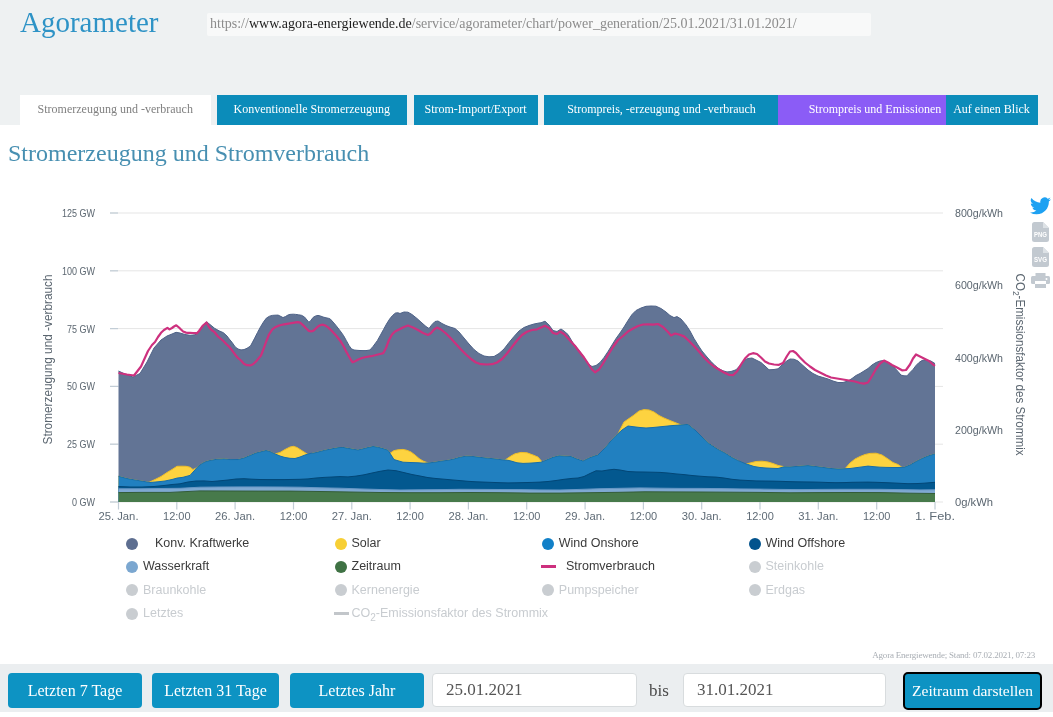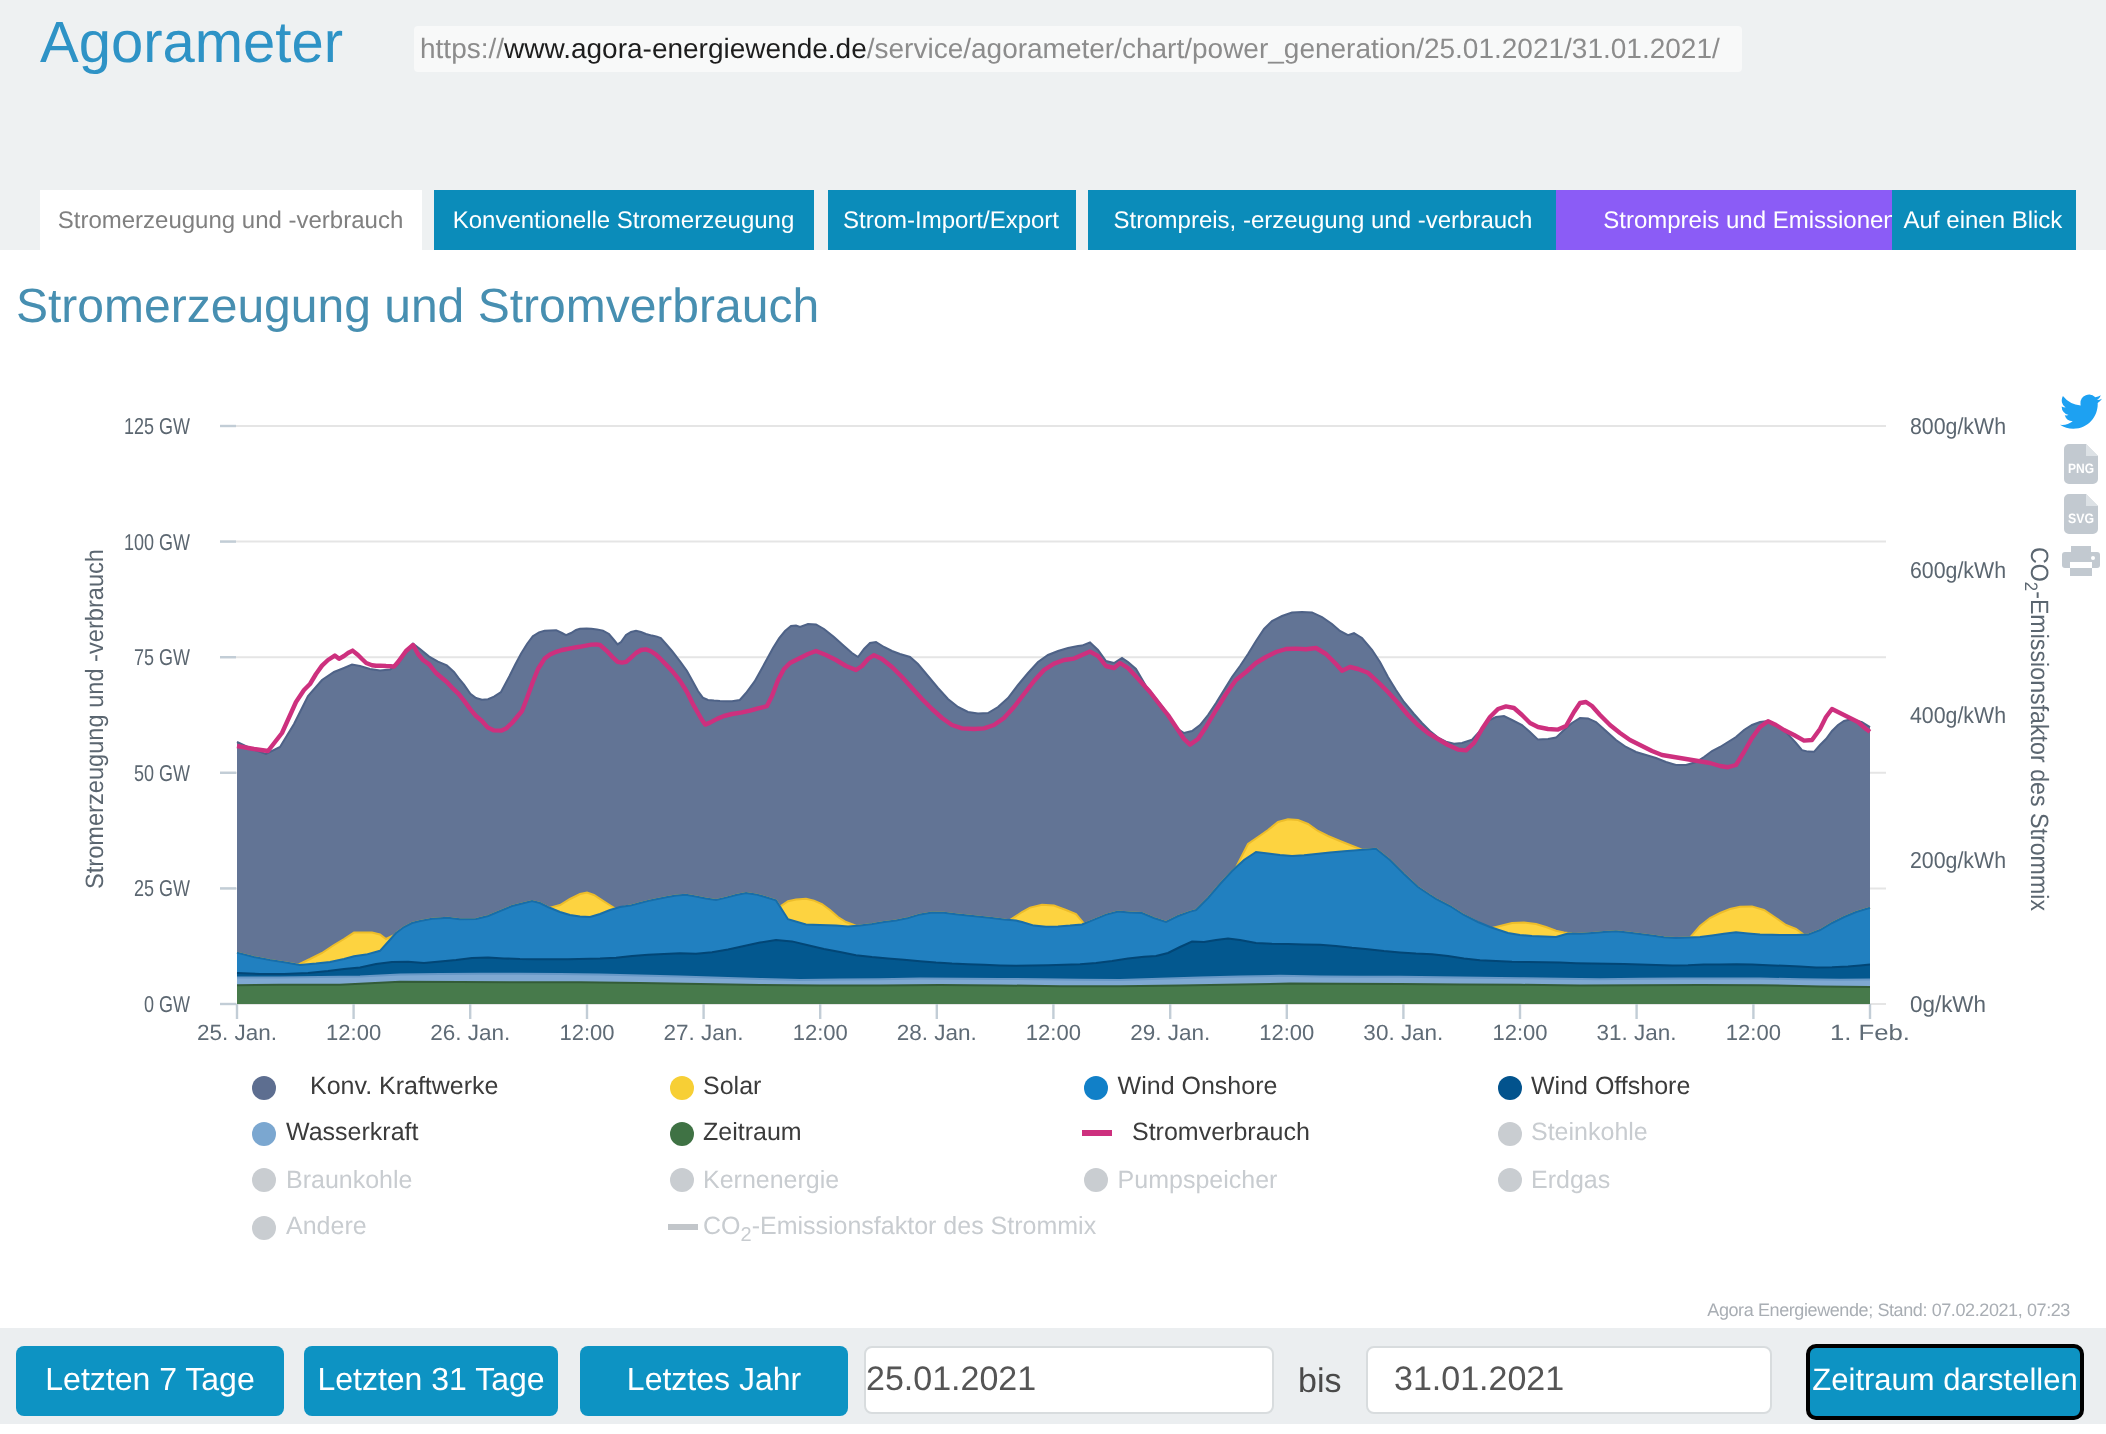--- a/index.html
+++ b/index.html
@@ -1,16 +1,16 @@
 <!DOCTYPE html>
 <html><head><meta charset="utf-8">
 <style>
 * { margin:0; padding:0; box-sizing:border-box; }
 html,body { width:1053px; height:717px; font-family:"Liberation Sans", sans-serif; background:#fff; overflow:hidden; }
-.abs { position:absolute; }
+.abs { position:absolute;font-family:Liberation Serif, serif; }
 </style></head>
 <body>
 <div class="abs" style="left:0;top:0;width:1053px;height:124.5px;background:#eef1f2"></div>
 <div class="abs" style="left:20px;top:6px;font-size:29px;color:#2e93c6">Agorameter</div>
 <div class="abs" style="left:207px;top:13px;width:664px;height:23px;background:#f8f9f9;border-radius:2px"></div>
 <div class="abs" style="left:210px;top:16px;font-size:14px;color:#8c8c8c">https://<span style="color:#1d1d1d">www.agora-energiewende.de</span>/service/agorameter/chart/power_generation/25.01.2021/31.01.2021/</div>
 
 <div class="abs" style="left:20px;top:94.5px;width:190.5px;height:30px;background:#fff;color:#808080;font-size:12px;display:flex;align-items:center;justify-content:center">Stromerzeugung und -verbrauch</div>
 <div class="abs" style="left:216.5px;top:94.5px;width:190.5px;height:30px;background:#0b8cba;color:#fff;font-size:12px;display:flex;align-items:center;justify-content:center">Konventionelle Stromerzeugung</div>
 <div class="abs" style="left:413.5px;top:94.5px;width:124px;height:30px;background:#0b8cba;color:#fff;font-size:12px;display:flex;align-items:center;justify-content:center">Strom-Import/Export</div>
@@ -130,26 +130,26 @@
 <span style="position:absolute;left:765.5px;top:559.4px;font-size:12.5px;color:#c8ccd0;white-space:nowrap">Steinkohle</span>
 <span style="position:absolute;left:126px;top:584.3px;width:12px;height:12px;border-radius:50%;background:#c9cdd1"></span>
 <span style="position:absolute;left:143px;top:582.8px;font-size:12.5px;color:#c8ccd0;white-space:nowrap">Braunkohle</span>
 <span style="position:absolute;left:334.5px;top:584.3px;width:12px;height:12px;border-radius:50%;background:#c9cdd1"></span>
 <span style="position:absolute;left:351.5px;top:582.8px;font-size:12.5px;color:#c8ccd0;white-space:nowrap">Kernenergie</span>
 <span style="position:absolute;left:541.8px;top:584.3px;width:12px;height:12px;border-radius:50%;background:#c9cdd1"></span>
 <span style="position:absolute;left:558.8px;top:582.8px;font-size:12.5px;color:#c8ccd0;white-space:nowrap">Pumpspeicher</span>
 <span style="position:absolute;left:748.5px;top:584.3px;width:12px;height:12px;border-radius:50%;background:#c9cdd1"></span>
 <span style="position:absolute;left:765.5px;top:582.8px;font-size:12.5px;color:#c8ccd0;white-space:nowrap">Erdgas</span>
 <span style="position:absolute;left:126px;top:607.7px;width:12px;height:12px;border-radius:50%;background:#c9cdd1"></span>
-<span style="position:absolute;left:143px;top:606.2px;font-size:12.5px;color:#c8ccd0;white-space:nowrap">Andere</span>
+<span style="position:absolute;left:143px;top:606.2px;font-size:12.5px;color:#c8ccd0;white-space:nowrap">Letztes</span>
 <span style="position:absolute;left:333.5px;top:612.2px;width:15px;height:3px;background:#c2c6ca"></span>
 <span style="position:absolute;left:351.5px;top:606.2px;font-size:12.5px;color:#c8ccd0;white-space:nowrap">CO<sub style="font-size:10px">2</sub>-Emissionsfaktor des Strommix</span>
 
 <div class="abs" style="right:18px;top:650px;font-size:9px;letter-spacing:-0.2px;color:#a9aeb4">Agora Energiewende; Stand: 07.02.2021, 07:23</div>
 
 <div class="abs" style="left:0;top:664px;width:1053px;height:48px;background:#ebeef0"></div>
 <div class="abs" style="left:8px;top:673px;width:134px;height:35px;background:#0d93c3;border-radius:4px;color:#fff;font-size:16px;display:flex;align-items:center;justify-content:center">Letzten 7 Tage</div>
 <div class="abs" style="left:152px;top:673px;width:127px;height:35px;background:#0d93c3;border-radius:4px;color:#fff;font-size:16px;display:flex;align-items:center;justify-content:center">Letzten 31 Tage</div>
 <div class="abs" style="left:290px;top:673px;width:134px;height:35px;background:#0d93c3;border-radius:4px;color:#fff;font-size:16px;display:flex;align-items:center;justify-content:center">Letztes Jahr</div>
-<div class="abs" style="left:432px;top:673px;width:205px;height:34px;background:#fff;border:1px solid #d8dcde;border-radius:4px;color:#555;font-size:17px;line-height:32px;">25.01.2021</div>
+<div class="abs" style="left:432px;top:673px;width:205px;height:34px;background:#fff;border:1px solid #d8dcde;border-radius:4px;color:#555;font-size:17px;line-height:32px;padding-left:13px">25.01.2021</div>
 <div class="abs" style="left:649px;top:681px;font-size:17px;color:#4a4a4a">bis</div>
 <div class="abs" style="left:683px;top:673px;width:203px;height:34px;background:#fff;border:1px solid #d8dcde;border-radius:4px;color:#555;font-size:17px;line-height:32px;padding-left:13px">31.01.2021</div>
 <div class="abs" style="left:903px;top:671.5px;width:139px;height:38px;background:#0d93c3;border:2.5px solid #000;border-radius:5px;color:#fff;font-size:15.5px;display:flex;align-items:center;justify-content:center">Zeitraum darstellen</div>
 
 </body></html>

